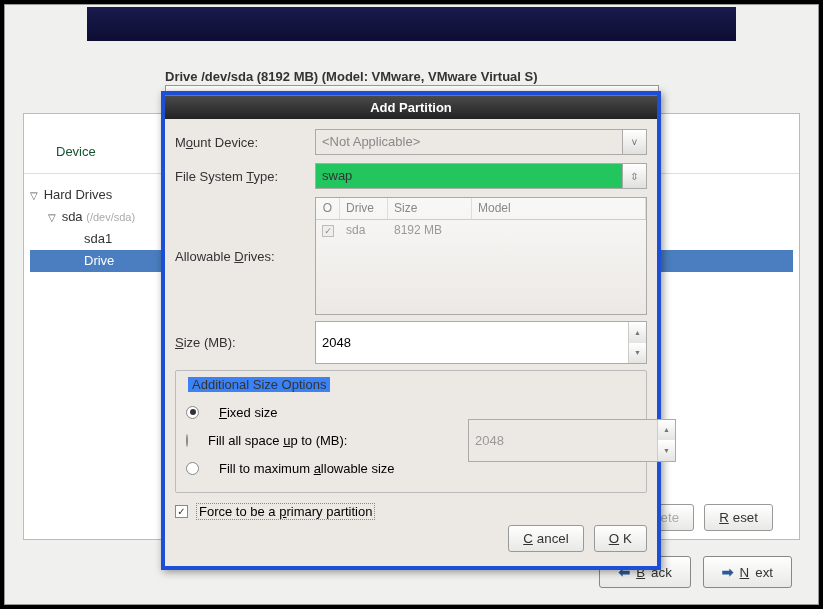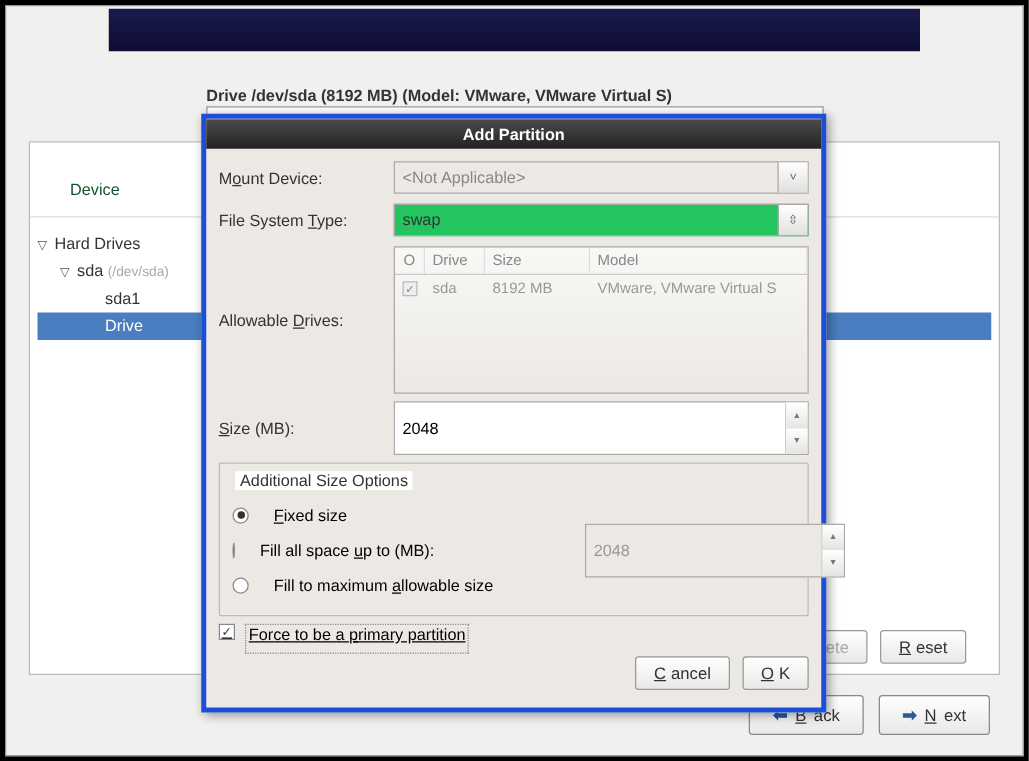--- a/index.html
+++ b/index.html
@@ -44,25 +44,25 @@
 .drives-row { display: flex; height: 22px; font-size: 12px; color: #999; }
 .drives-row > div { padding: 3px 6px; }
 .chkbox { width: 12px; height: 12px; border: 1px solid #bbb; background: #eee; display: inline-flex; align-items: center; justify-content: center; font-size: 9px; color: #888; }
 .spin { flex: 1; display: flex; border: 1px solid #aaa; background: #fff; height: 43px; }
 .spin input { flex: 1; border: none; padding: 2px 6px; font-size: 13px; outline: none; background: transparent; }
 .spin.disabled { background: #ece9e5; }
 .spin.disabled input { color: #999; }
 .spin-btns { width: 18px; display: flex; flex-direction: column; border-left: 1px solid #ccc; }
 .spin-btns > div { flex: 1; font-size: 7px; color: #777; display: flex; align-items: center; justify-content: center; background: linear-gradient(#fff,#e4e4e2); cursor: pointer; }
 .fieldset { border: 1px solid #bbb; border-radius: 2px; padding: 6px 10px 10px; margin: 6px 0; }
-.fieldset-title { color: #333; margin: -14px 0 6px 2px; background: #ffffff; display: inline-block; padding: 0 4px; }
+.fieldset-title { color: #333; margin: -14px 0 6px 2px; background: #3b82f6; display: inline-block; padding: 0 4px; }
 .radio-row { display: flex; align-items: center; height: 28px; gap: 20px; }
 .radio { width: 13px; height: 13px; border: 1px solid #888; border-radius: 50%; background: #fff; display: inline-flex; align-items: center; justify-content: center; }
 .radio.on::after { content: ""; width: 6px; height: 6px; background: #333; border-radius: 50%; }
-.check-row { display: flex; height: 24px; gap: 8px; text-decoration: underline; }
+.check-row { display: flex; align-items: center; height: 24px; gap: 8px; }
 .chk { width: 13px; height: 13px; border: 1px solid #888; background: #fff; display: inline-flex; align-items: center; justify-content: center; font-size: 10px; color: #333; }
 .chk.on::after { content: "✓"; }
 .dotted { border: 1px dotted #888; padding: 0 2px; }
 .dlg-btns { display: flex; justify-content: flex-end; gap: 10px; padding: 2px 0 6px; }
 </style>
 </head>
 <body>
 
 <div class="outer">
   <div class="banner"></div>
@@ -129,21 +129,20 @@
           <div class="drives-hdr">
             <div class="dh-chk">O</div>
             <div class="dh-drv">Drive</div>
             <div class="dh-sz">Size</div>
             <div class="dh-mdl">Model</div>
           </div>
           <div class="drives-row">
             <div class="dh-chk"><span class="chkbox">✓</span></div>
             <div class="dh-drv">sda</div>
             <div class="dh-sz">8192 MB</div>
-            <div class="dh-mdl">VMware, VMware Virtual S</div>
           </div>
         </div>
       </div>
 
       <div class="form-row">
         <div class="form-label"><span class="ul">S</span><span>ize (MB):</span></div>
         <div class="spin">
           <input value="2048" style="">
           <div class="spin-btns">
               <div>▲</div>

